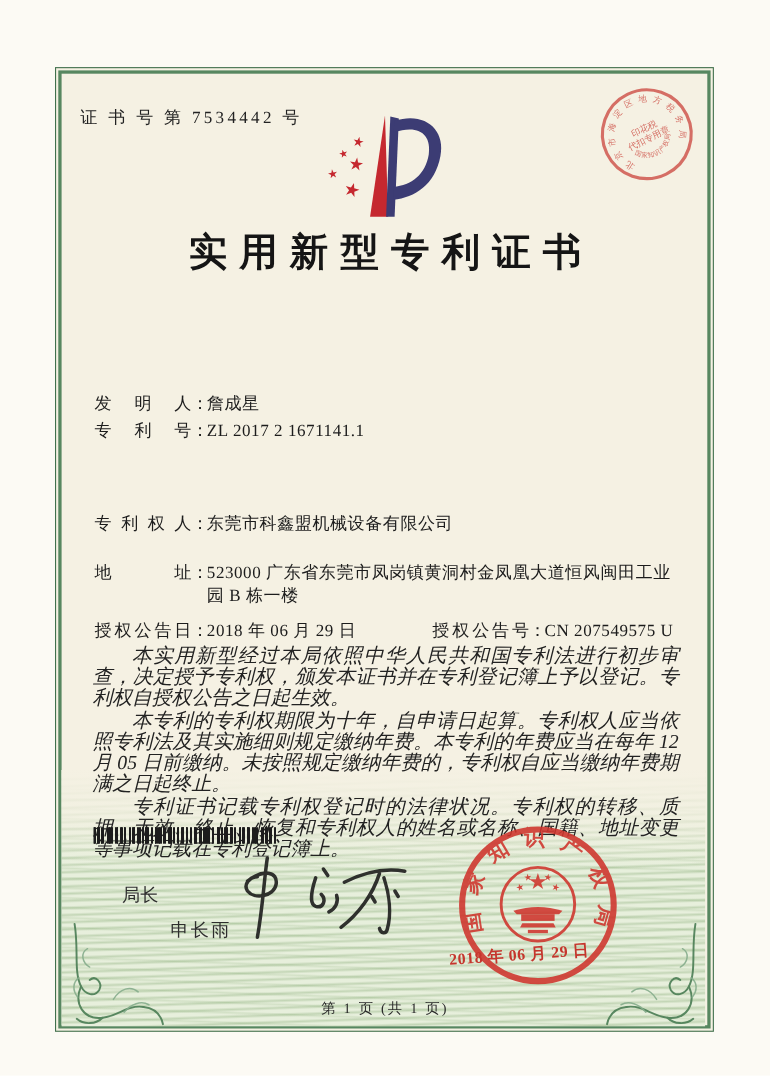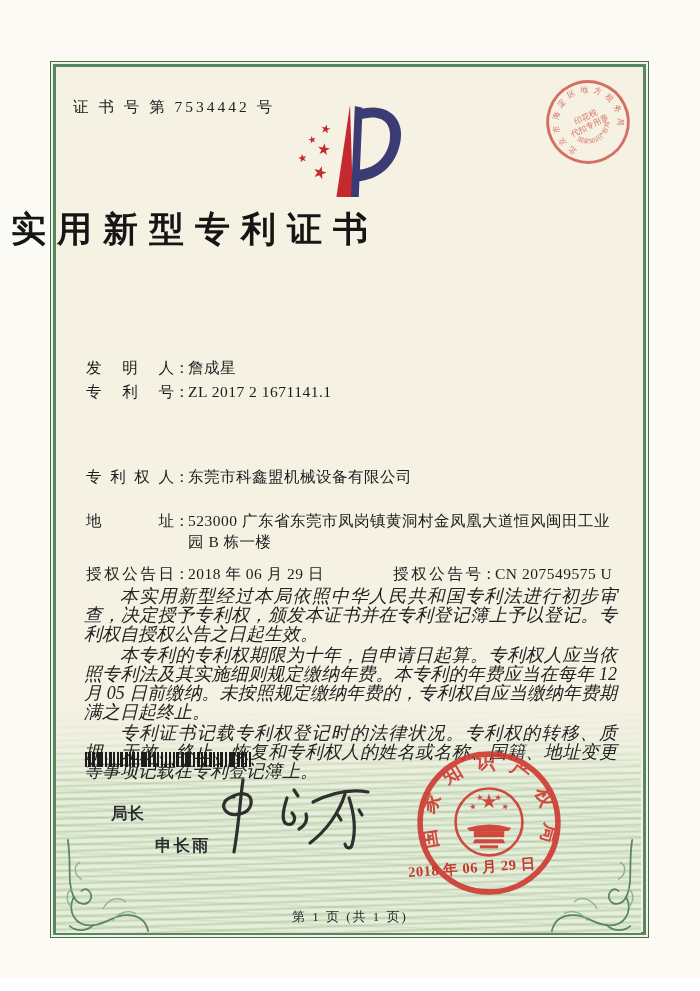--- a/index.html
+++ b/index.html
@@ -19,21 +19,21 @@
   .guilloche-fade{position:absolute;left:56px;top:700px;width:585px;height:90px;z-index:1;
     background:linear-gradient(to bottom,#f5f1e3 0%,rgba(245,241,227,0.75) 45%,rgba(245,241,227,0) 100%);}
 
   .corner-orn{position:absolute;z-index:2;}
   .corner-orn.bl{left:58px;top:836px;}
   .corner-orn.br{left:544px;top:836px;transform:scaleX(-1);}
 
   .cert-no{position:absolute;left:73px;top:97px;z-index:3;font-size:15.5px;letter-spacing:3px;color:#222;}
   .logo{position:absolute;left:287px;top:94px;width:126px;height:112px;z-index:3;}
 
-  .title{position:absolute;left:0;top:206px;width:100%;text-align:left;z-index:3;
+  .title{position:absolute;left:0;top:206px;width:100%;text-align:center;z-index:3;
     font-size:35px;font-weight:bold;letter-spacing:11px;padding-left:11px;box-sizing:border-box;color:#151515;}
 
   .frow{position:absolute;left:86px;z-index:3;font-size:15.5px;line-height:21px;white-space:nowrap;}
   .f-label{display:inline-block;width:88px;text-align-last:justify;text-align:justify;vertical-align:top;}
   .f-colon{display:inline-block;width:14px;vertical-align:top;}
   .f-value{display:inline-block;vertical-align:top;letter-spacing:0.5px;}
   .f-value.wrap{white-space:normal;width:428px;}
   .r1{top:295px}.r2{top:357px}.r3{top:381px}.r4{top:423px}.r5{top:466px}.r6{top:510px}
   .grant{top:550px;margin-top:13px;}
   .grant .col2{position:absolute;left:307px;top:0;white-space:nowrap;}
@@ -42,21 +42,21 @@
     font-size:18px;line-height:19px;font-style:italic;color:#222;}
   .paras p{margin:0 0 2px 0;text-indent:2em;text-align:justify;}
 
   .barcode{position:absolute;left:85px;top:752px;width:166px;height:15px;z-index:3;
     background-image:
       repeating-linear-gradient(90deg,#1c1c1c 0 2px,transparent 2px 4px),
       repeating-linear-gradient(90deg,#1c1c1c 0 1px,transparent 1px 7px),
       repeating-linear-gradient(90deg,transparent 0 3px,#1c1c1c 3px 5px,transparent 5px 11px);}
 
   .signer{position:absolute;left:111px;top:803px;z-index:3;font-size:16.5px;color:#2e2e2e;
-    font-family:"Liberation Sans","DejaVu Sans",sans-serif;font-weight:bold;}
+    font-family:"Liberation Sans","DejaVu Sans",sans-serif;}
   .signer .name{margin-top:10px;letter-spacing:2px;margin-left:44px;}
   .signature{position:absolute;left:195px;top:768px;z-index:4;}
 
   .seal{position:absolute;left:413px;top:747px;z-index:4;}
   .seal-date{position:absolute;left:408px;top:857px;width:175px;z-index:5;
     color:#c5362d;font-size:14.5px;font-weight:bold;letter-spacing:0.5px;transform:rotate(-4deg);}
 
   .tax-stamp{position:absolute;left:540px;top:74px;z-index:4;opacity:0.92;}
 
   .footer{position:absolute;left:0;top:908px;width:100%;text-align:center;z-index:3;

